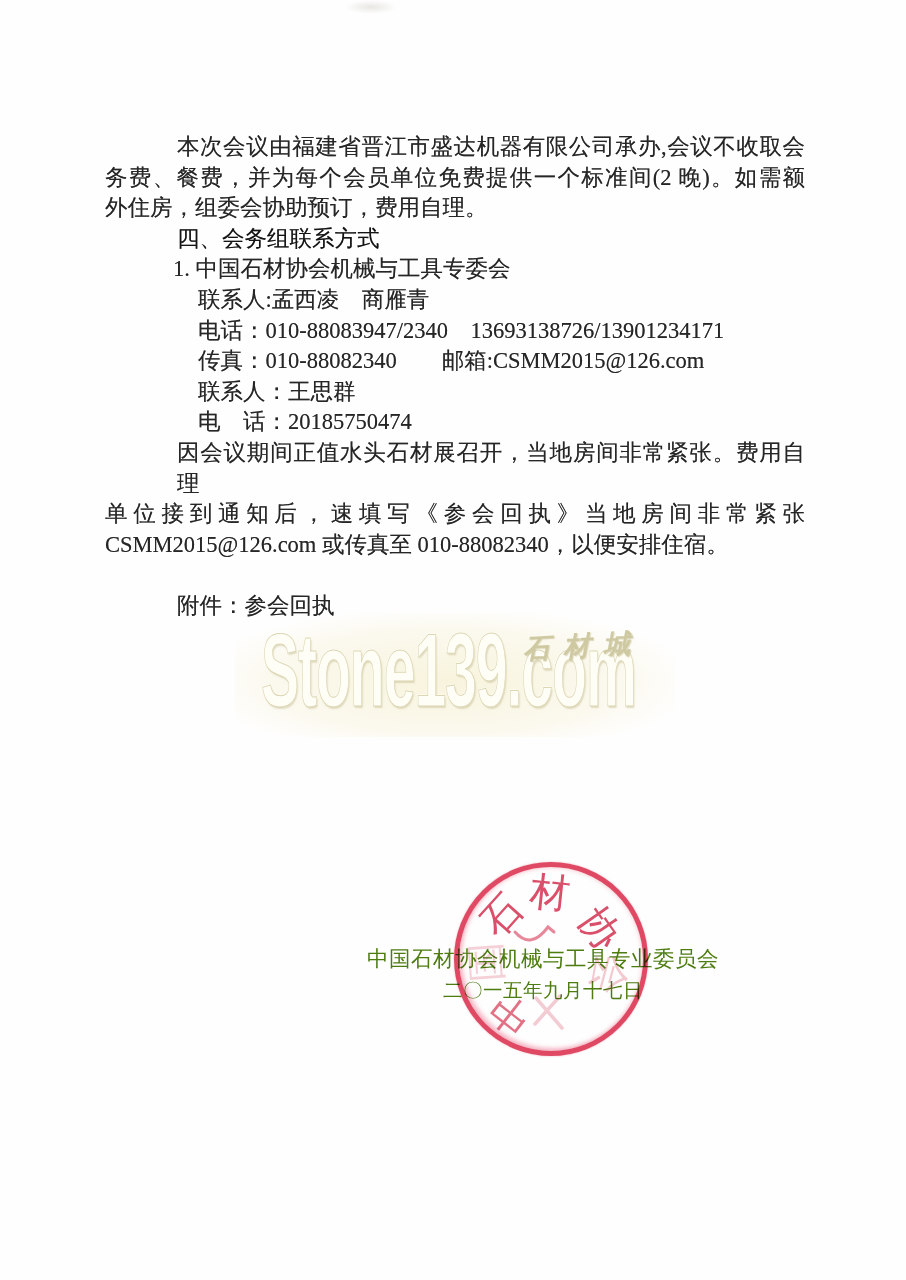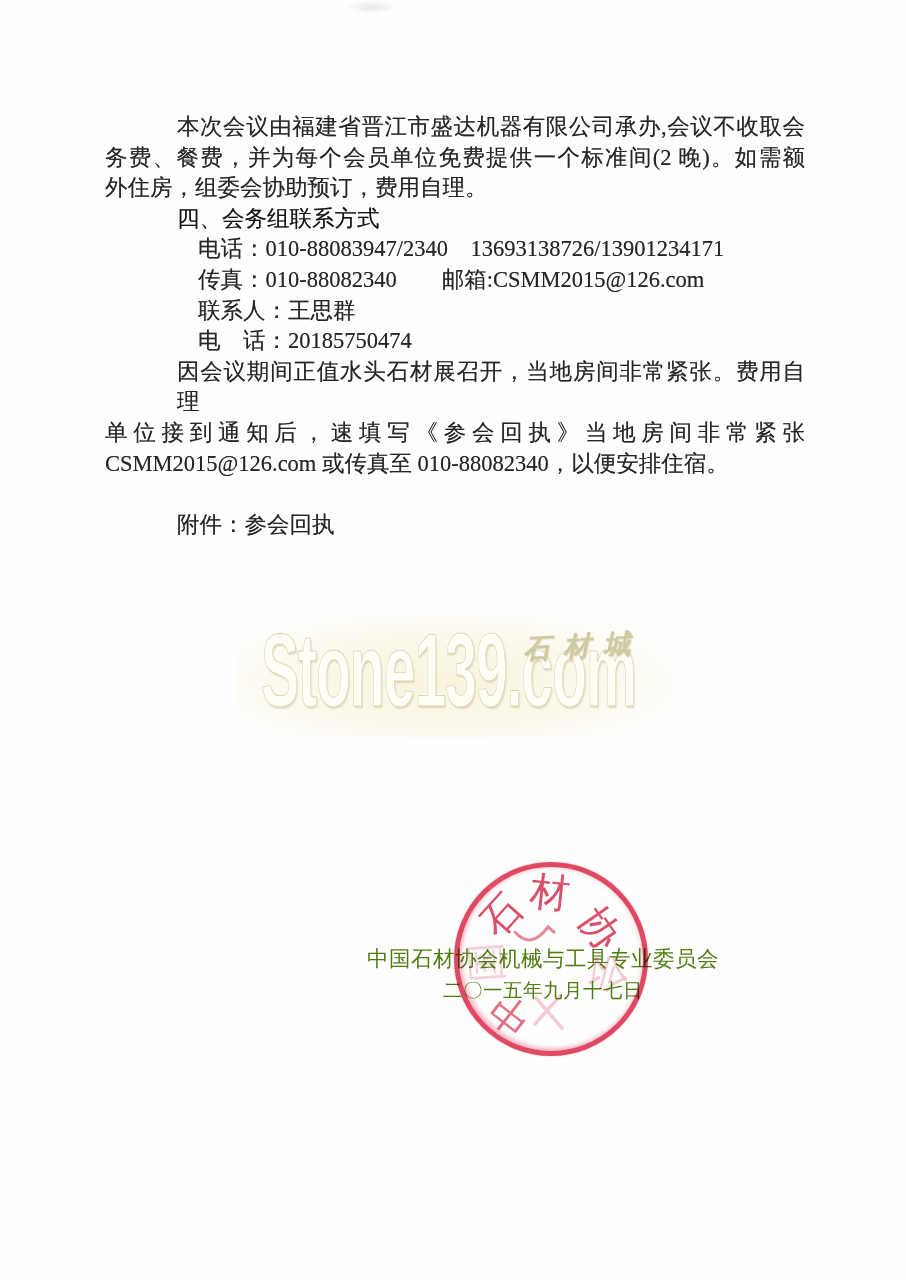--- a/index.html
+++ b/index.html
@@ -11,21 +11,21 @@
     overflow: hidden;
     font-family: "Liberation Serif", "DejaVu Serif", serif;
   }
   .scan-artifact {
     position: absolute; left: 345px; top: 0; width: 52px; height: 14px;
     background: radial-gradient(ellipse at center, rgba(205,203,195,0.45), rgba(255,255,255,0) 70%);
   }
 
   
   .textblock {
-    position: absolute; left: 105px; top: 112px; width: 700px;
+    position: absolute; left: 105px; top: 132px; width: 700px;
     color: #262626;
   }
   .ln {
     font-size: 22.5px;
     line-height: 30.6px;
     white-space: pre-wrap;
     text-shadow: 0 0 0.5px rgba(30,30,30,0.55);
   }
   .ln.jst { text-align: justify; text-align-last: justify; }
   .ln.indent { padding-left: 72px; }
@@ -102,20 +102,22 @@
 
 <div class="page">
 
   <div class="scan-artifact"></div>
 
   <div class="textblock">
     <div class="ln indent jst">本次会议由福建省晋江市盛达机器有限公司承办,会议不收取会</div>
     <div class="ln jst">务费、餐费，并为每个会员单位免费提供一个标准间(2 晚)。如需额</div>
     <div class="ln">外住房，组委会协助预订，费用自理。</div>
     <div class="ln indent bold">四、会务组联系方式</div>
+    <div class="ln off68">1. 中国石材协会机械与工具专委会</div>
+    <div class="ln off93">联系人:孟西凌　商雁青</div>
     <div class="ln off93">电话：010-88083947/2340　13693138726/13901234171</div>
     <div class="ln off93">传真：010-88082340　　邮箱:CSMM2015@126.com</div>
     <div class="ln off93">联系人：王思群</div>
     <div class="ln off93">电　话：20185750474</div>
     <div class="ln indent jst">因会议期间正值水头石材展召开，当地房间非常紧张。费用自理</div>
     <div class="ln jst">单位接到通知后，速填写《参会回执》当地房间非常紧张</div>
     <div class="ln">CSMM2015@126.com 或传真至 010-88082340，以便安排住宿。</div>
     <div class="ln indent attach">附件：参会回执</div>
   </div>
 

